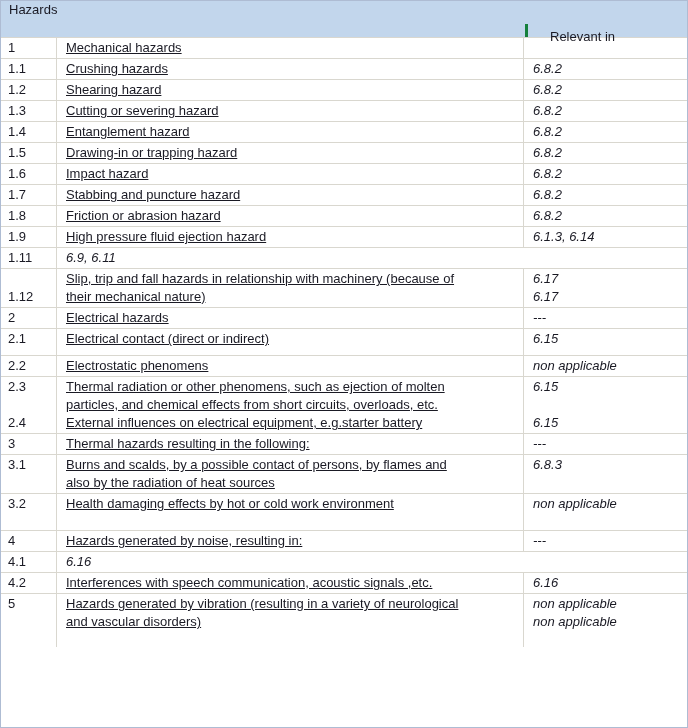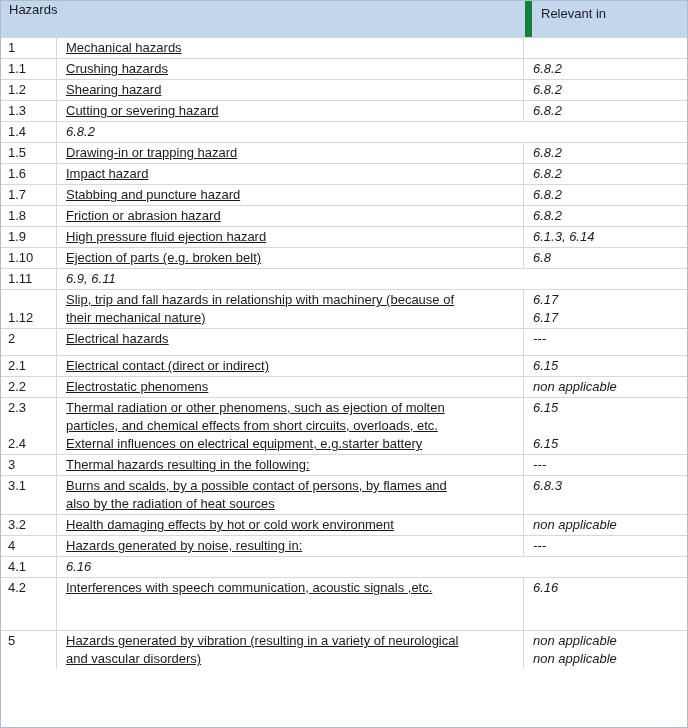--- a/index.html
+++ b/index.html
@@ -26,22 +26,23 @@
     background: var(--header-bg, #c2d6ec);
     border-bottom: 1px solid var(--border-inner, #d9d7cf);
   }
   .thead .h-hazards {
     width: 524px;
     display: flex;
     padding: 0 4px 3px 8px;
   }
   .thead .h-relevant {
     flex: 1;
-    border-left: 7px solid #15803d;
-    padding: 4px 4px 0 9px;
+    border-left: 3px solid #15803d;
+    padding: 4px 4px 0 22px;
+    margin-top: 23px;
   }
 
   
   .row {
     display: flex;
     align-items: stretch;
     min-height: 21px;
     border-bottom: 1px solid var(--border-inner, #d9d7cf);
     background: #ffffff;
   }
@@ -106,20 +107,21 @@
   </div>
 
   <div class="row">
     <div class="cell num">1.3</div>
     <div class="cell hazard">Cutting or severing hazard</div>
     <div class="cell relevant">6.8.2</div>
   </div>
 
   <div class="row">
     <div class="cell num">1.4</div>
+    <div class="cell hazard">Entanglement hazard</div>
     <div class="cell relevant">6.8.2</div>
   </div>
 
   <div class="row">
     <div class="cell num">1.5</div>
     <div class="cell hazard">Drawing-in or trapping hazard</div>
     <div class="cell relevant">6.8.2</div>
   </div>
 
   <div class="row">
@@ -139,25 +141,20 @@
     <div class="cell hazard">Friction or abrasion hazard</div>
     <div class="cell relevant">6.8.2</div>
   </div>
 
   <div class="row">
     <div class="cell num">1.9</div>
     <div class="cell hazard">High pressure fluid ejection hazard</div>
     <div class="cell relevant">6.1.3, 6.14</div>
   </div>
 
-  <div class="row">
-    <div class="cell num">1.10</div>
-    <div class="cell hazard">Ejection of parts (e.g. broken belt)</div>
-    <div class="cell relevant">6.8</div>
-  </div>
 
   <div class="row">
     <div class="cell num">1.11</div>
     <div class="cell relevant">6.9, 6.11</div>
   </div>
 
   <div class="row">
     <div class="cell num">
 1.12</div>
     <div class="cell hazard">Slip, trip and fall hazards in relationship with machinery (because of

